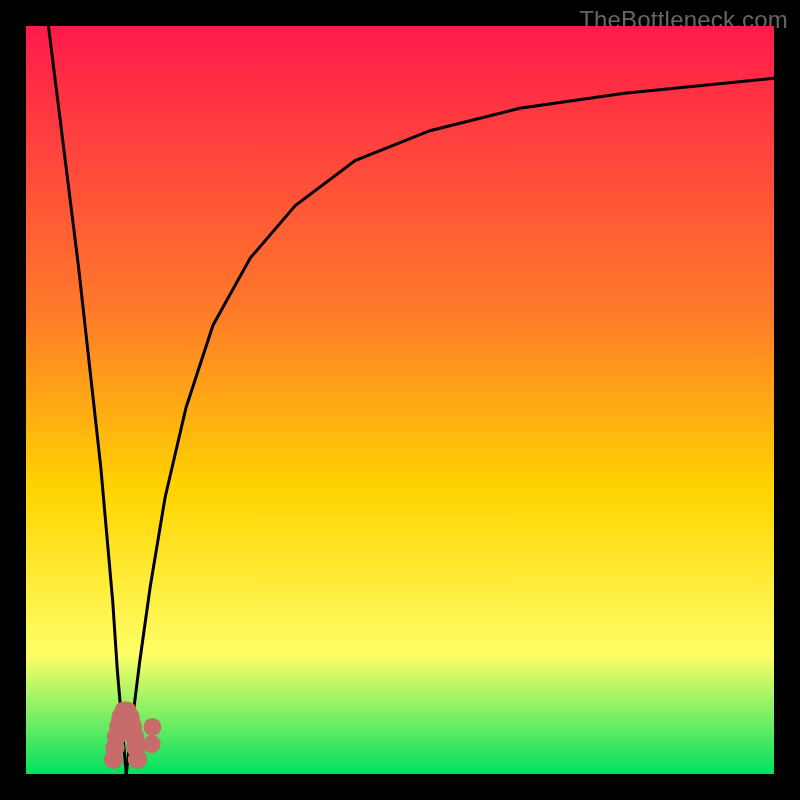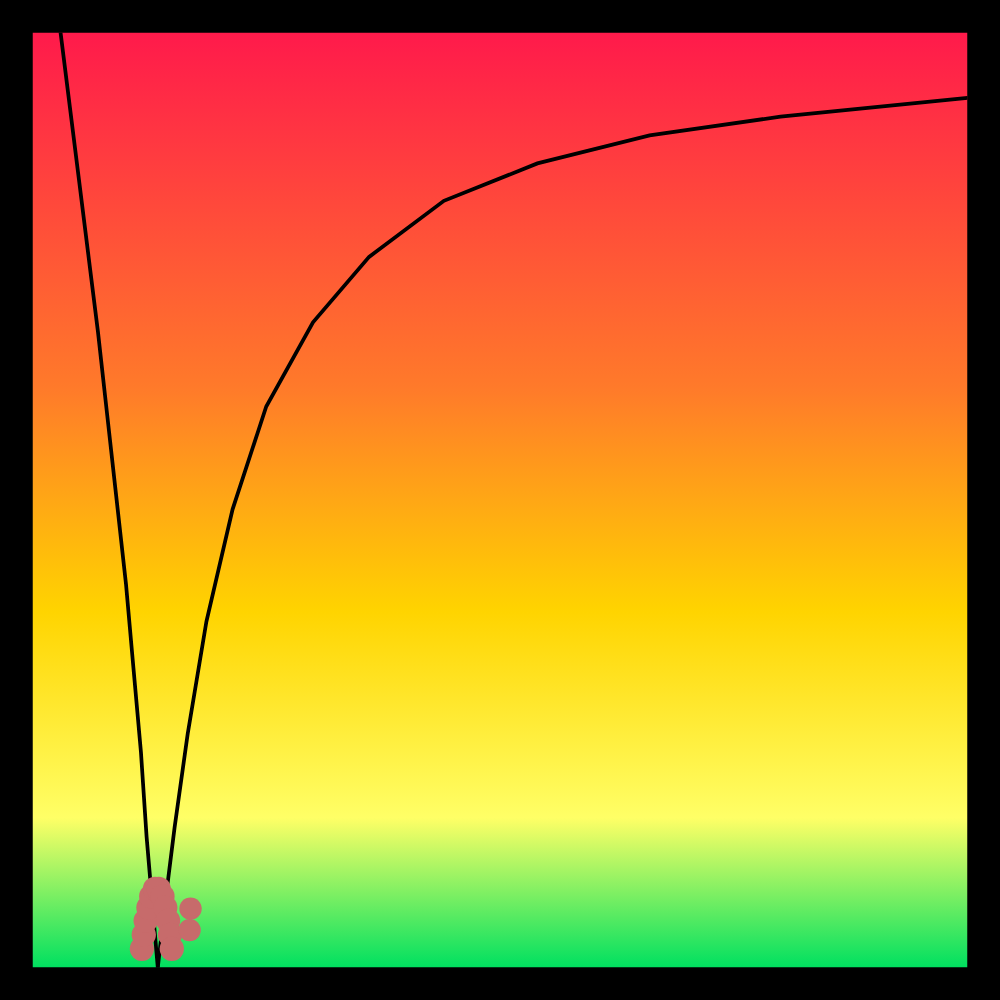--- a/index.html
+++ b/index.html
@@ -33,20 +33,21 @@
     top: 26px;
     width: 748px;
     height: 748px;
   }
   svg { display: block; }
 </style>
 </head>
 <body>
 
 <div class="frame">
+  <div class="watermark">TheBottleneck.com</div>
   <div class="plot">
     <svg id="chart-svg" viewBox="0 0 748 748" width="748" height="748" preserveAspectRatio="none">
       <defs>
         <linearGradient id="bg-grad" x1="0" y1="0" x2="0" y2="1">
           <stop id="g0" offset="0%" stop-color="#ff1a4b"></stop>
           <stop id="g1" offset="38%" stop-color="#ff7a2a"></stop>
           <stop id="g2" offset="62%" stop-color="#ffd400"></stop>
           <stop id="g3" offset="84%" stop-color="#ffff66"></stop>
           <stop id="g4" offset="100%" stop-color="#00e060"></stop>
         </linearGradient>

